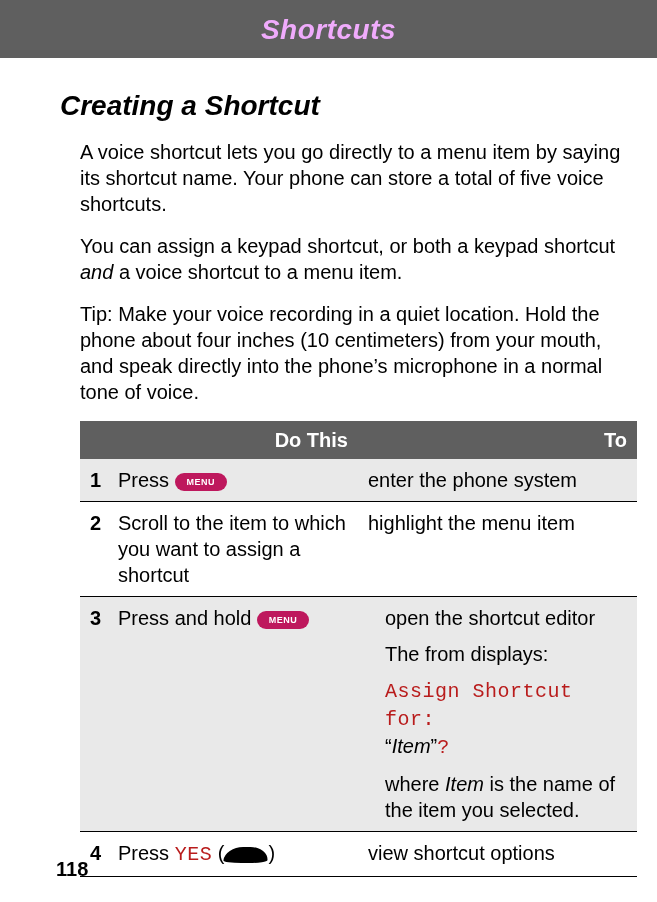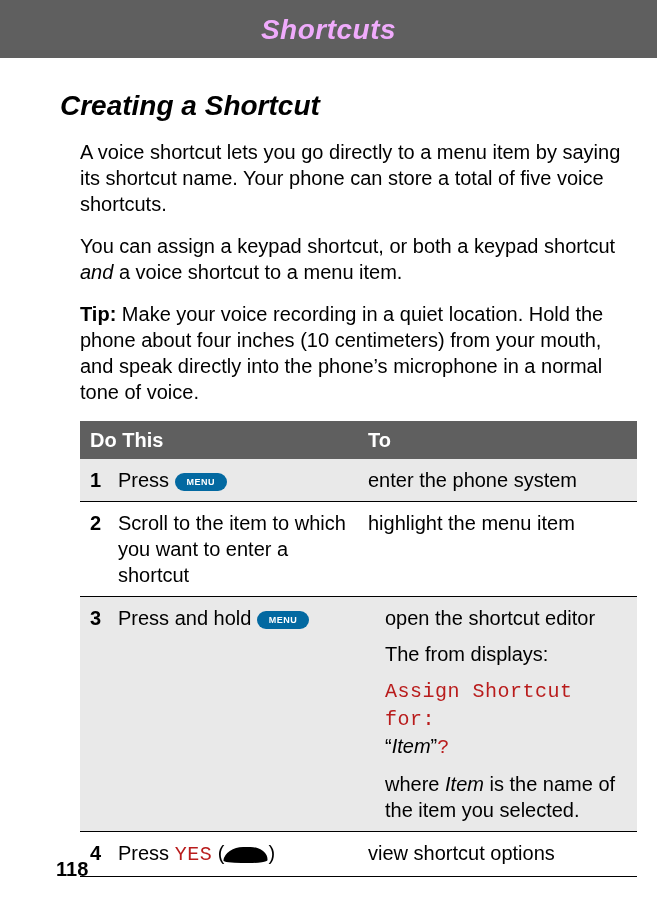--- a/index.html
+++ b/index.html
@@ -31,32 +31,32 @@
   .section-title {
     font-weight: bold;
     font-style: italic;
     font-size: 28px;
     margin: 0 0 14px -20px;
   }
   .para {
     margin: 0 0 16px 0;
     font-size: 20px;
   }
-  .bold { font-weight: bold; }
+  .bold { font-weight: normal; }
   .ital { font-style: italic; }
   table.instr {
     width: 100%;
     border-collapse: collapse;
     margin-top: 8px;
   }
   table.instr th {
     background: #5f5f5f;
     color: #fff;
     font-weight: bold;
-    text-align: left;
+    text-align: right;
     padding: 6px 10px;
     font-size: 20px;
   }
   table.instr td {
     border-bottom: 1px solid #000;
     padding: 8px 10px;
     vertical-align: top;
     font-size: 20px;
   }
   table.instr td.num {
@@ -68,21 +68,21 @@
     width: 250px;
   }
   table.instr td.result p { margin: 0 0 10px 17px; }
   table.instr td.result p:last-child { margin-bottom: 0; }
   .shaded td { background: #e9e9e9; }
   .key-pill {
     display: inline-block;
     position: relative;
     width: 52px;
     height: 18px;
-    background: #0369a1;
+    background: #be185d;
     border-radius: 10px;
     vertical-align: middle;
     color: #fff;
     font-size: 9px;
     font-weight: bold;
     letter-spacing: 0.5px;
     text-align: center;
     line-height: 18px;
   }
   .softkey {
@@ -143,21 +143,21 @@
       <tr class="shaded">
         <td class="num">1</td>
         <td class="action">
           <span>Press </span><span class="key-pill">MENU</span>
         </td>
         <td class="result">enter the phone system</td>
       </tr>
 
       <tr>
         <td class="num">2</td>
-        <td class="action">Scroll to the item to which you want to enter a shortcut</td>
+        <td class="action">Scroll to the item to which you want to assign a shortcut</td>
         <td class="result">highlight the menu item</td>
       </tr>
 
       <tr class="shaded">
         <td class="num">3</td>
         <td class="action">
           <span>Press and hold </span><span class="key-pill">MENU</span>
         </td>
         <td class="result">
           <p>open the shortcut editor</p>

